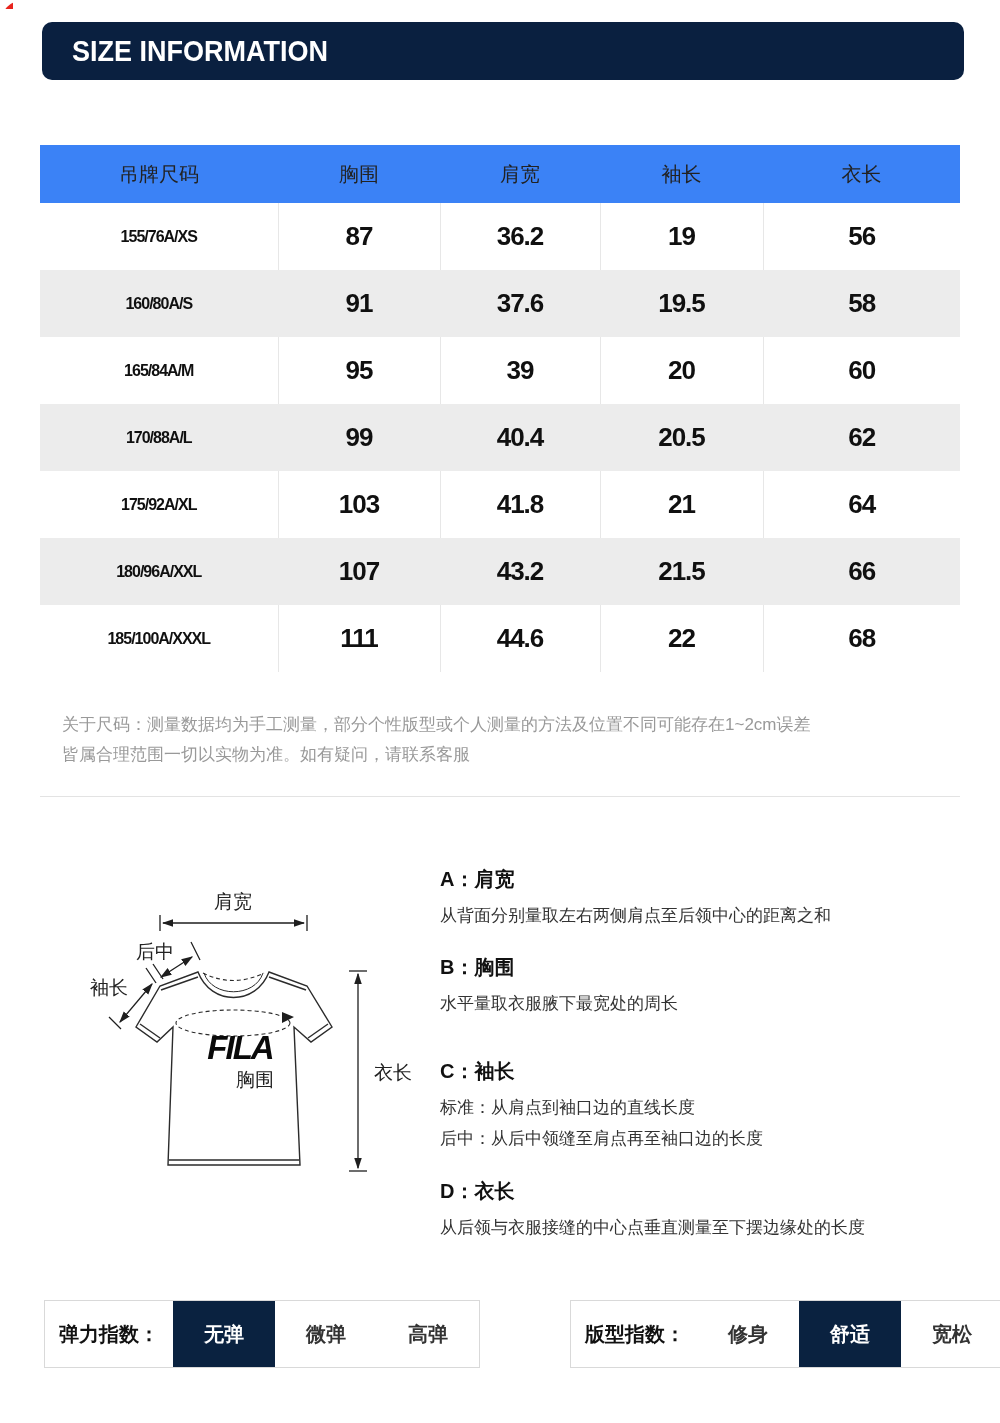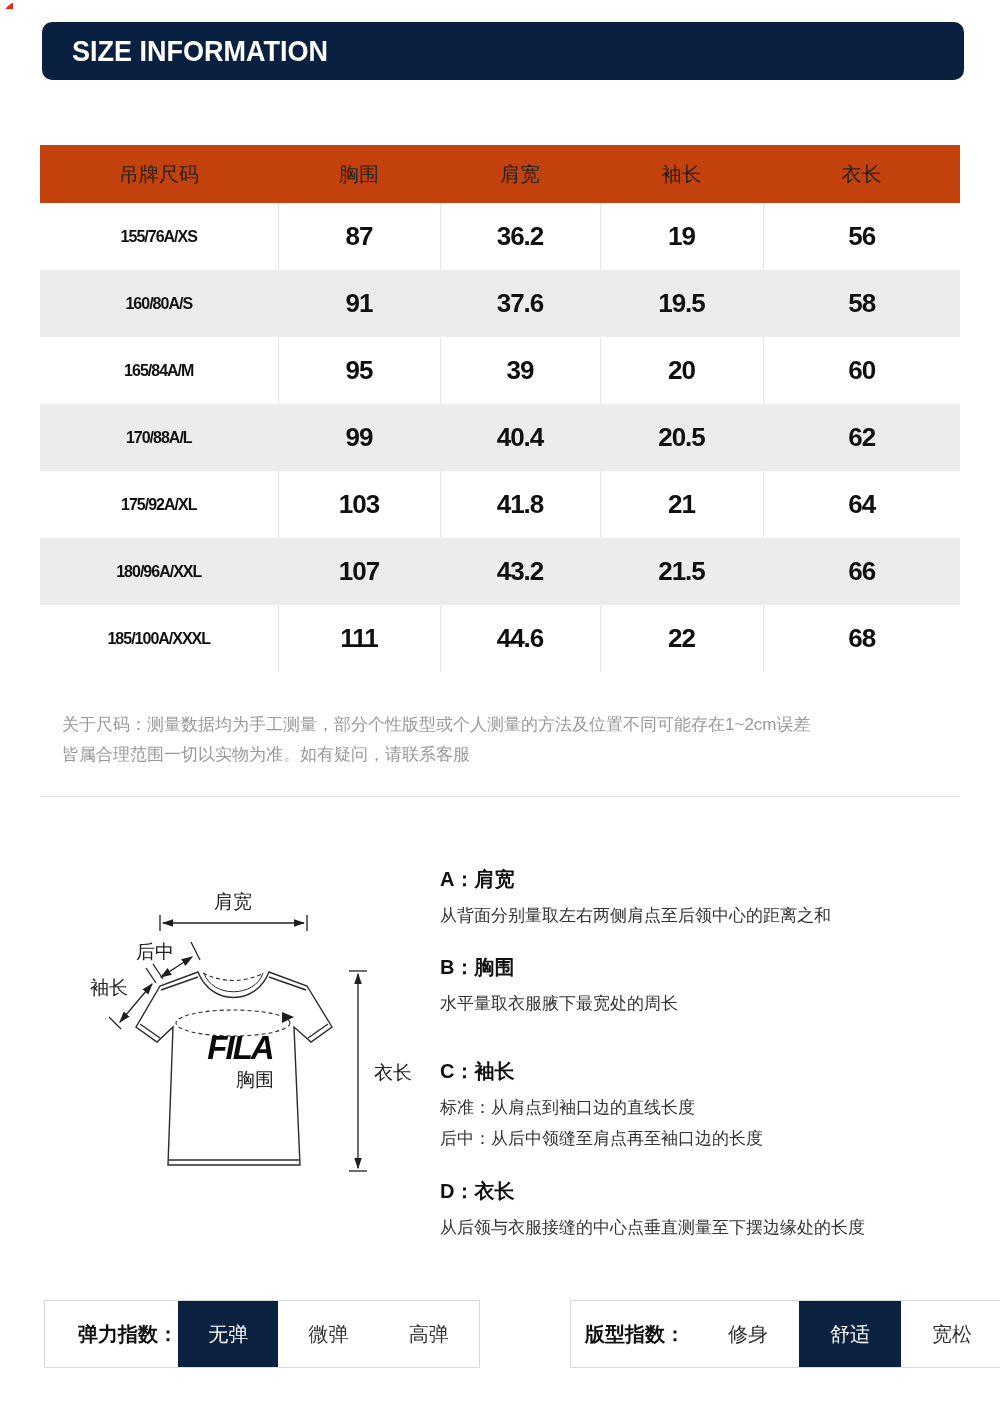--- a/index.html
+++ b/index.html
@@ -11,21 +11,21 @@
 
   
   .title-bar{position:absolute;left:42px;top:22px;width:922px;height:58px;background:#0a2040;
              border-radius:10px;display:flex;align-items:center;padding-left:30px;box-sizing:border-box;}
   .title-bar h1{margin:0;color:#fff;font-size:30px;font-weight:800;letter-spacing:0;
                 transform:scaleX(.9);transform-origin:left center;white-space:nowrap;}
 
   
   .size-table{position:absolute;left:40px;top:145px;width:920px;border-collapse:collapse;
               table-layout:fixed;text-align:center;}
-  .size-table th{height:56px;background:#c2410c;font-size:20px;font-weight:400;color:#222;}
+  .size-table th{height:56px;background:#3b82f6;font-size:20px;font-weight:400;color:#222;}
   .size-table td{height:65px;font-size:26px;font-weight:700;color:#101010;letter-spacing:-1px;}
   .size-table td.size-col{font-size:16px;}
   .size-table td + td{border-left:1px solid #e7e7e7;}
   .size-table tr.alt td{background:#ececec;border-left-color:#ececec;}
 
   
   .note{position:absolute;left:62px;top:710px;width:890px;font-size:17px;color:#999;line-height:30px;}
 
   .divider{position:absolute;left:40px;top:796px;width:920px;height:1px;background:#e3e3e3;}
 
@@ -43,26 +43,26 @@
 
   
   .guide-block{position:absolute;left:440px;width:530px;}
   .guide-block h2{margin:0 0 8px 0;font-size:20px;font-weight:700;color:#111;line-height:26px;}
   .guide-block p{margin:0;font-size:17px;color:#333;line-height:31px;}
   .g-a{top:866px;} .g-b{top:954px;} .g-c{top:1014px;margin-top:44px;} .g-d{top:1178px;}
 
   
   .index-box{position:absolute;top:1300px;height:68px;display:flex;align-items:stretch;
              border:1px solid #d9d9d9;background:#fff;box-sizing:border-box;}
-  .index-box.left{left:44px;width:436px;padding-left:19px;}
+  .index-box.left{left:44px;width:436px;}
   .index-box.right{left:529px;width:434px;margin-left:41px;}
   .index-label{flex:1;display:flex;align-items:center;padding-left:14px;
                font-size:20px;font-weight:700;color:#111;white-space:nowrap;}
   .index-cell{width:102px;display:flex;align-items:center;justify-content:center;
-              font-size:20px;color:#333;}
+              font-size:20px;color:#333;font-weight:bold;}
   .index-cell.selected{background:#0a2240;color:#fff;}
 </style>
 </head>
 <body>
 
 <div class="page">
 
   <div class="corner-marker"></div>
 
   <header class="title-bar">

